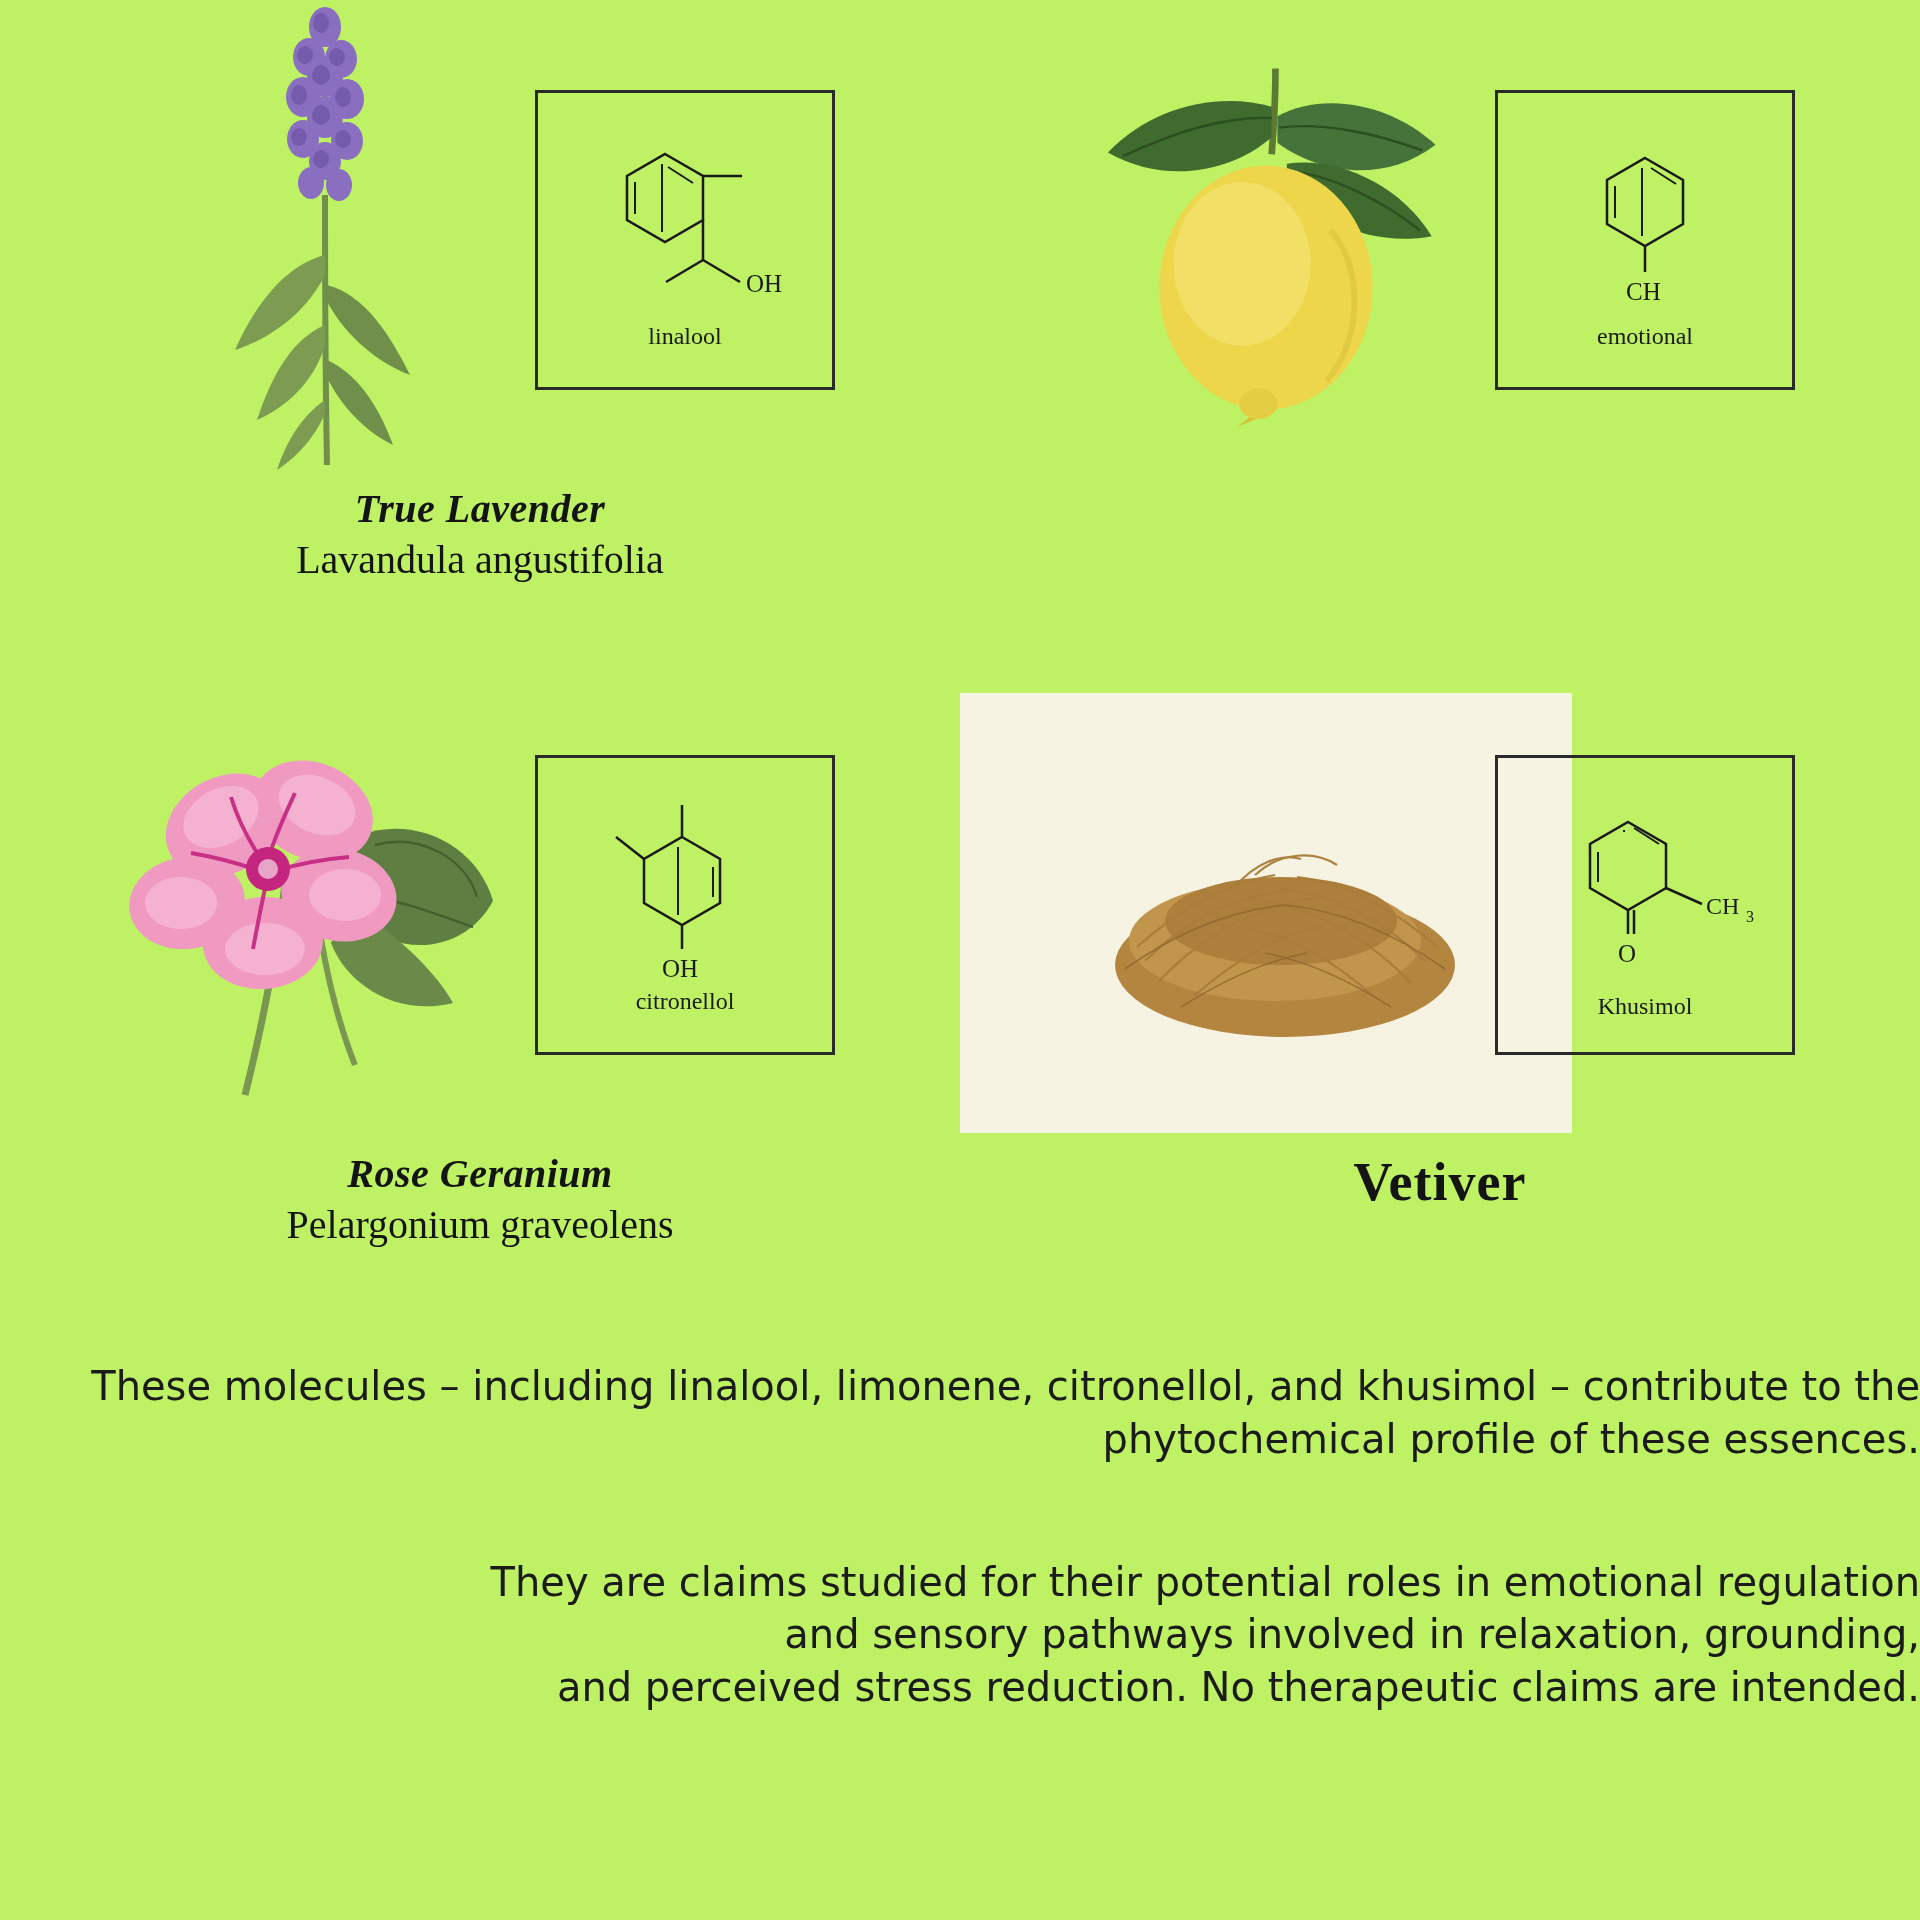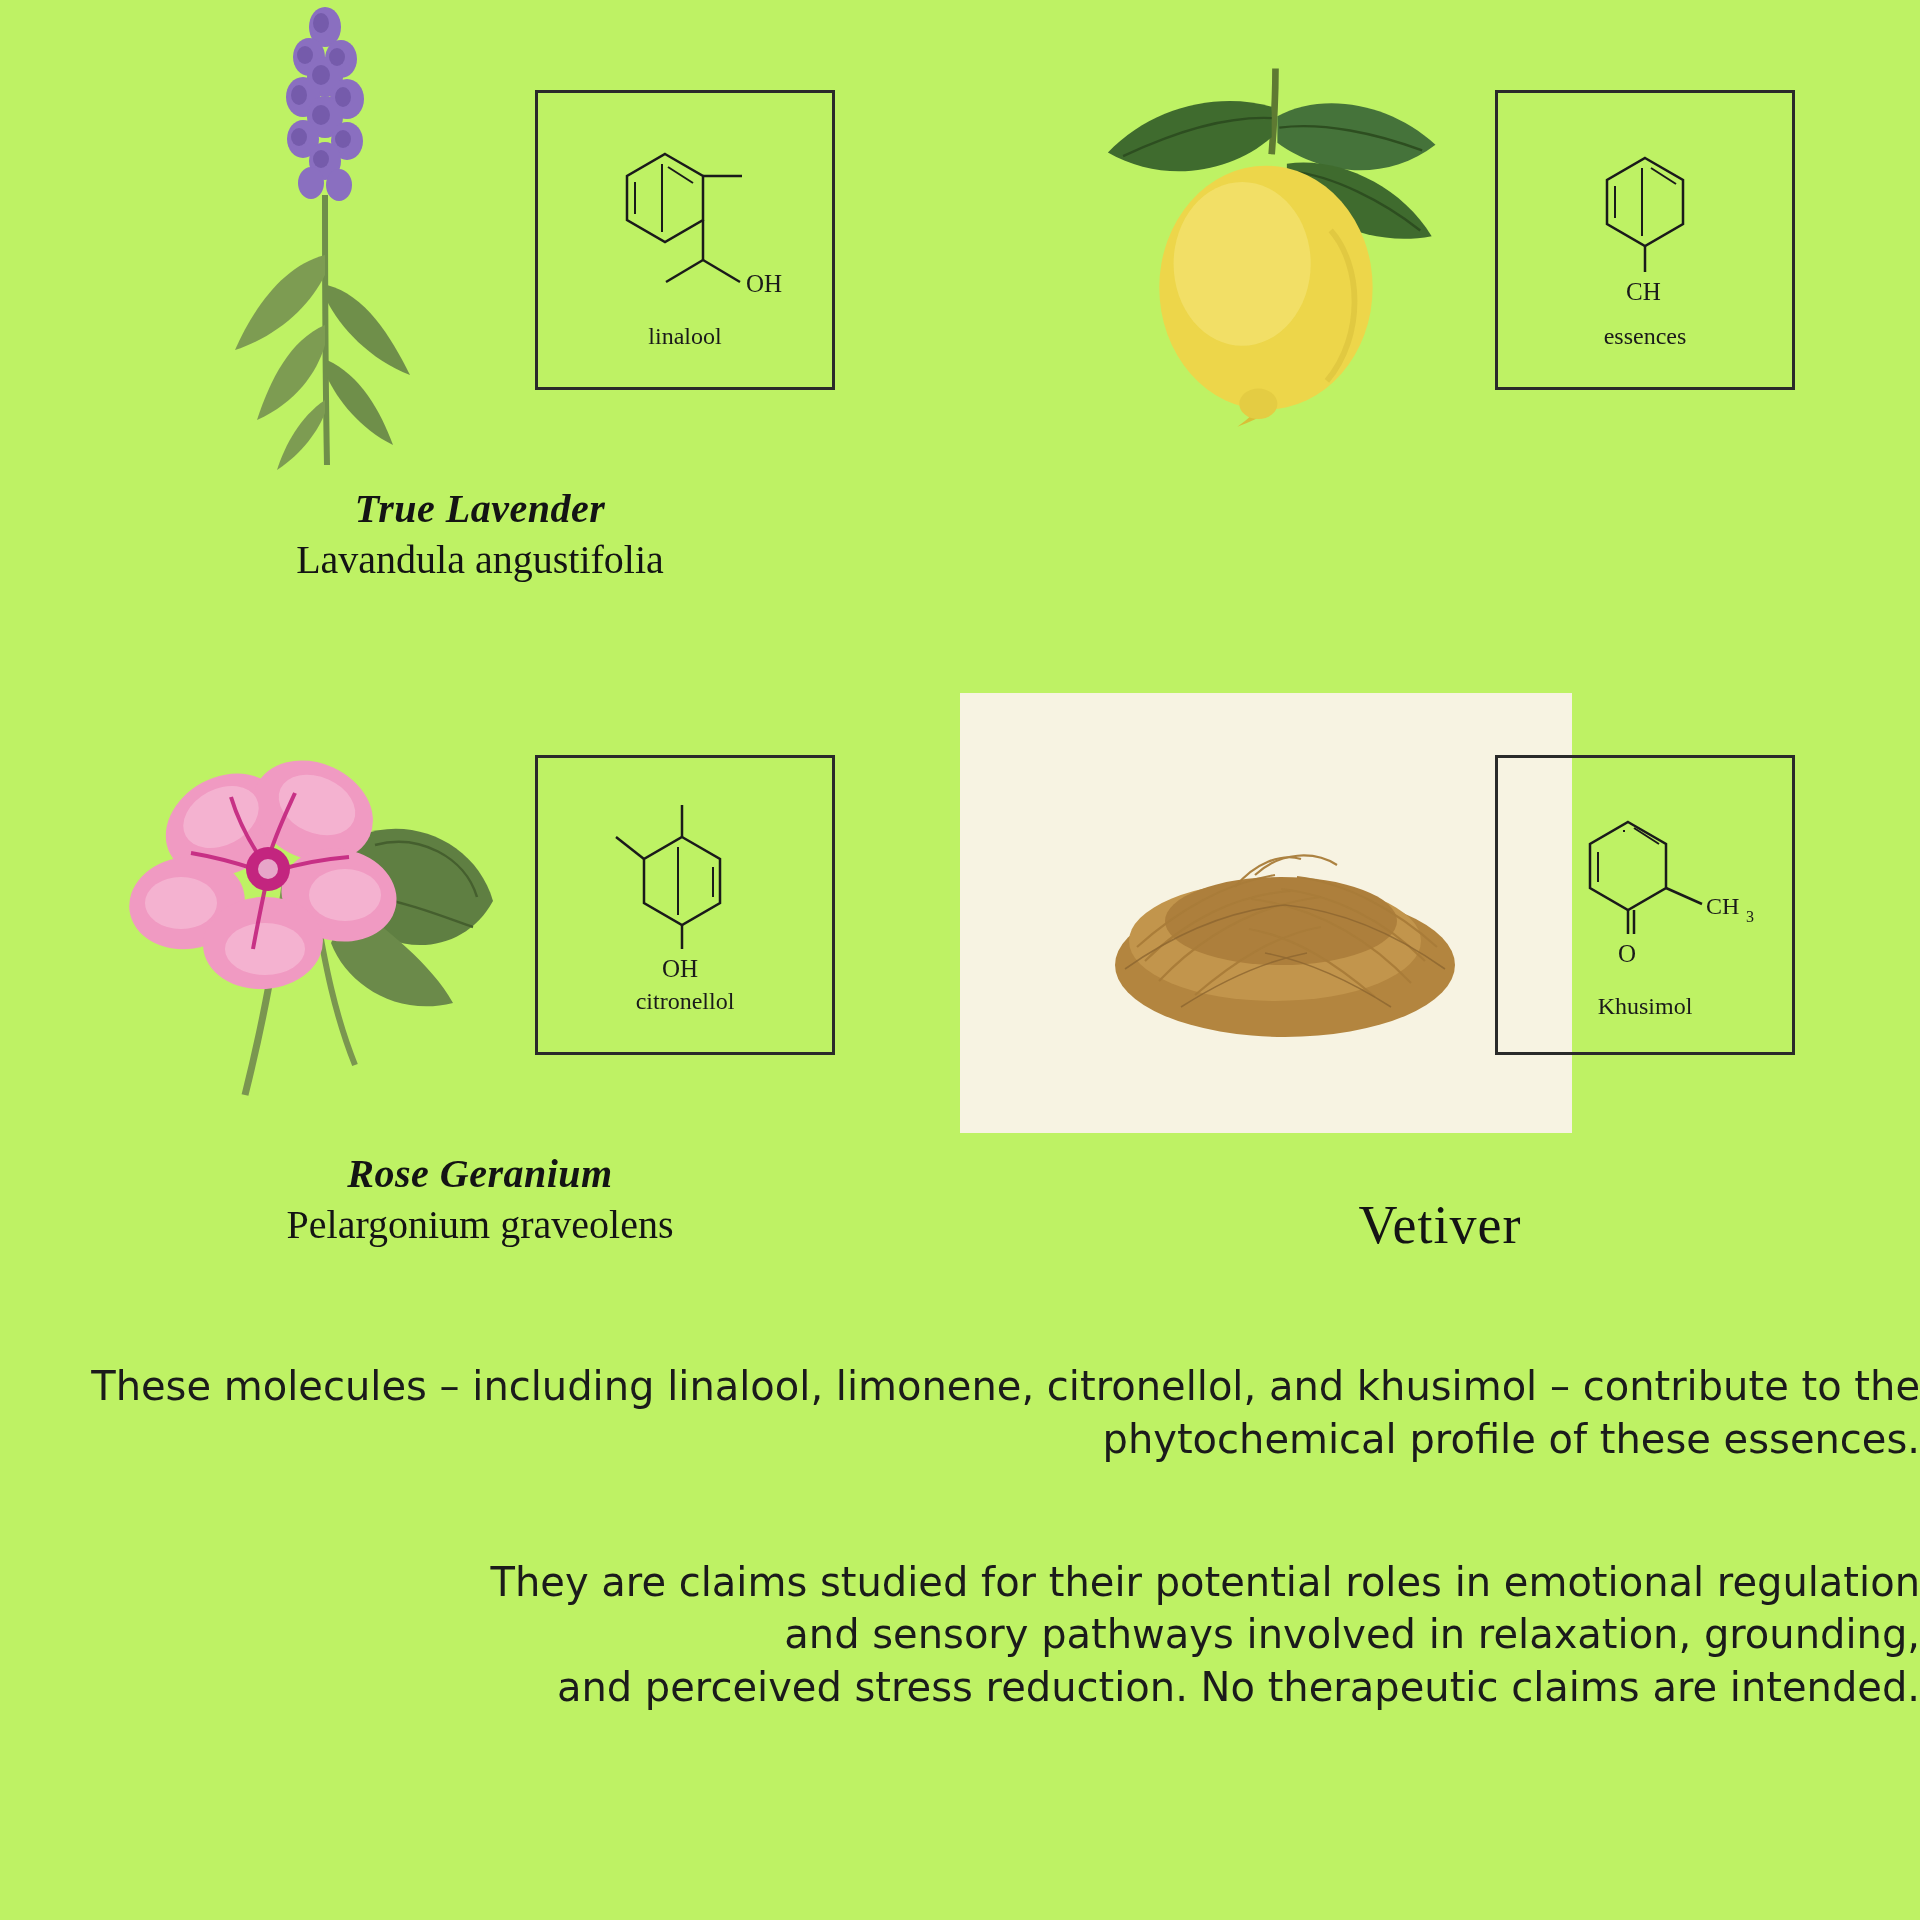--- a/index.html
+++ b/index.html
@@ -92,24 +92,23 @@
   }
   .latin-name {
     font-family: "Liberation Serif", serif;
     font-size: 40px;
     color: #141414;
     line-height: 1.2;
     margin-top: 4px;
   }
   .vetiver-caption .common-name {
     font-style: normal;
-    font-weight: normal;
+    font-weight: bold;
     font-size: 54px;
     letter-spacing: 1px;
-    margin-top: 43px;
   }
 
   
   .vetiver-panel {
     position: absolute;
     left: 0;
     top: 28px;
     width: 612px;
     height: 440px;
     background: #f7f3e2;
@@ -238,21 +237,21 @@
 
         <div class="molecule-box">
           <svg class="molecule-svg" width="230" height="190" viewBox="0 0 230 190">
             <polygon points="115,26 153,48 153,92 115,114 77,92 77,48" fill="none" stroke="#1a1a1a" stroke-width="2.5"></polygon>
             <line x1="112" y1="36" x2="112" y2="104" stroke="#1a1a1a" stroke-width="2"></line>
             <line x1="121" y1="36" x2="146" y2="52" stroke="#1a1a1a" stroke-width="2"></line>
             <line x1="85" y1="54" x2="85" y2="86" stroke="#1a1a1a" stroke-width="2"></line>
             <line x1="115" y1="114" x2="115" y2="140" stroke="#1a1a1a" stroke-width="2.5"></line>
             <text x="96" y="168" font-family="Liberation Serif, serif" font-size="25" fill="#1a1a1a">CH</text>
           </svg>
-          <div class="molecule-name">essences</div>
+          <div class="molecule-name">emotional</div>
         </div>
       </div>
 
     </div>
 
     <div class="card">
       <div class="card-row">
         <div class="botanical">
           <svg class="art" width="400" height="400" viewBox="0 0 400 400">
 

